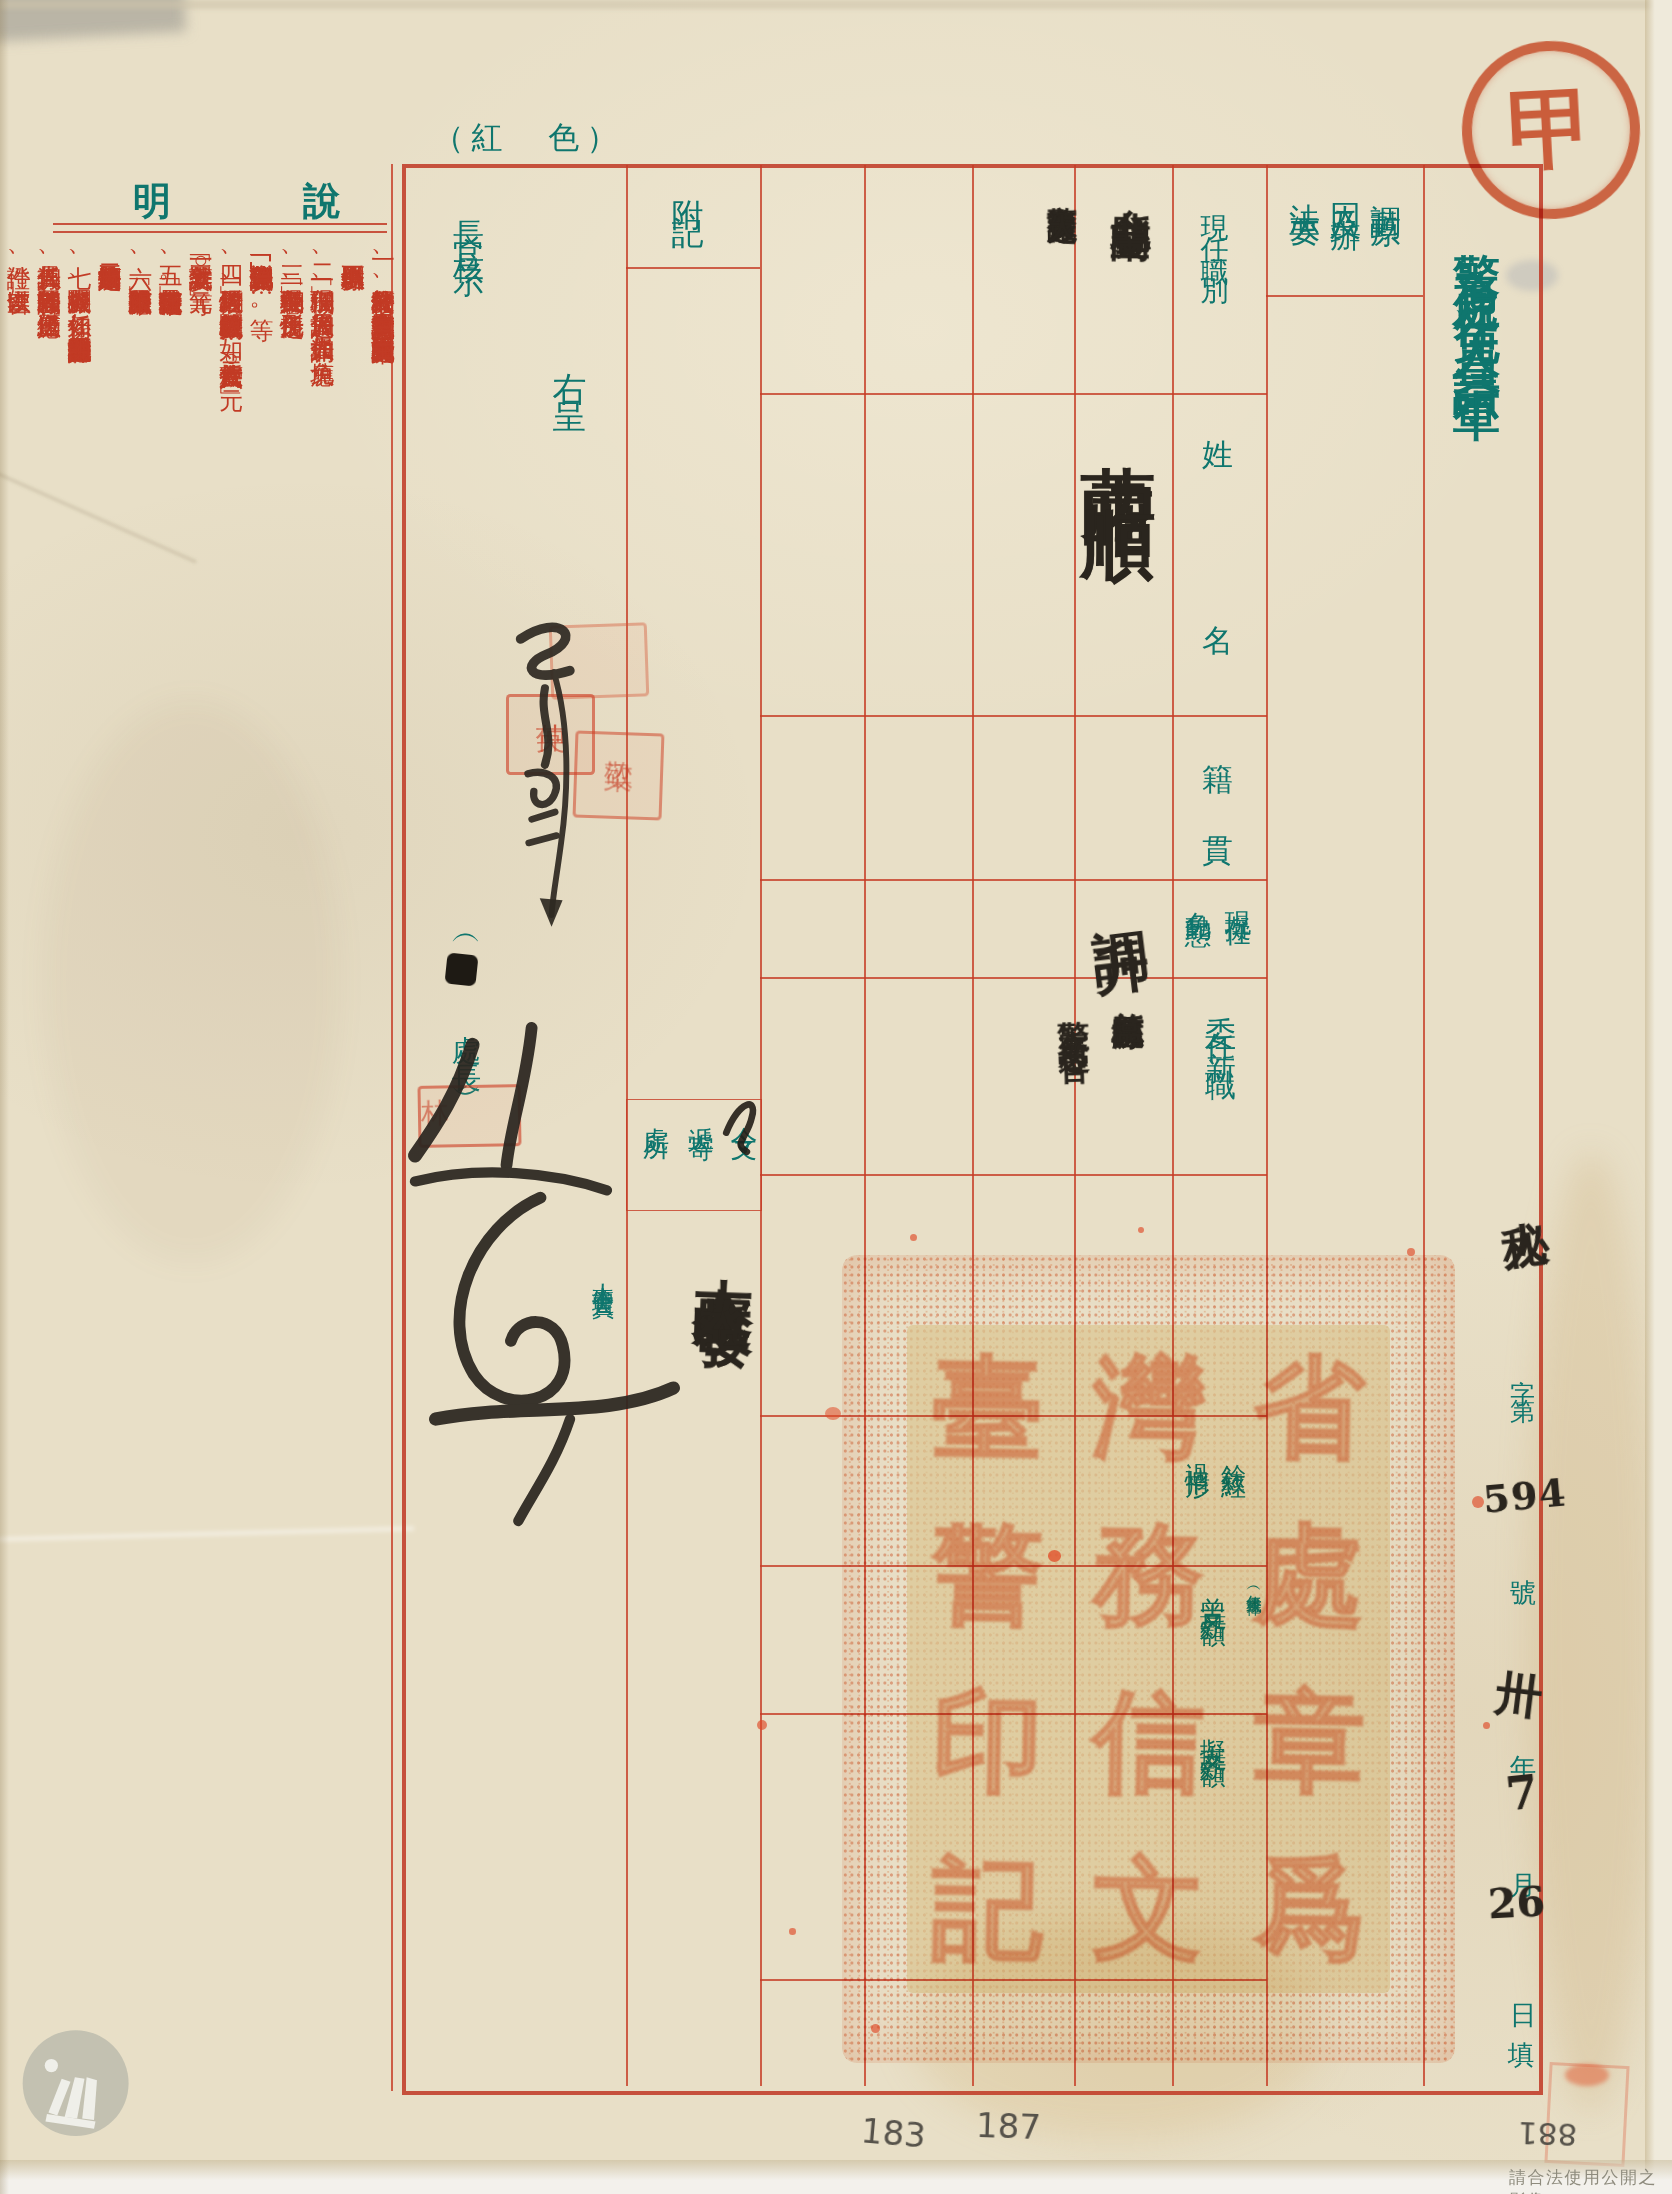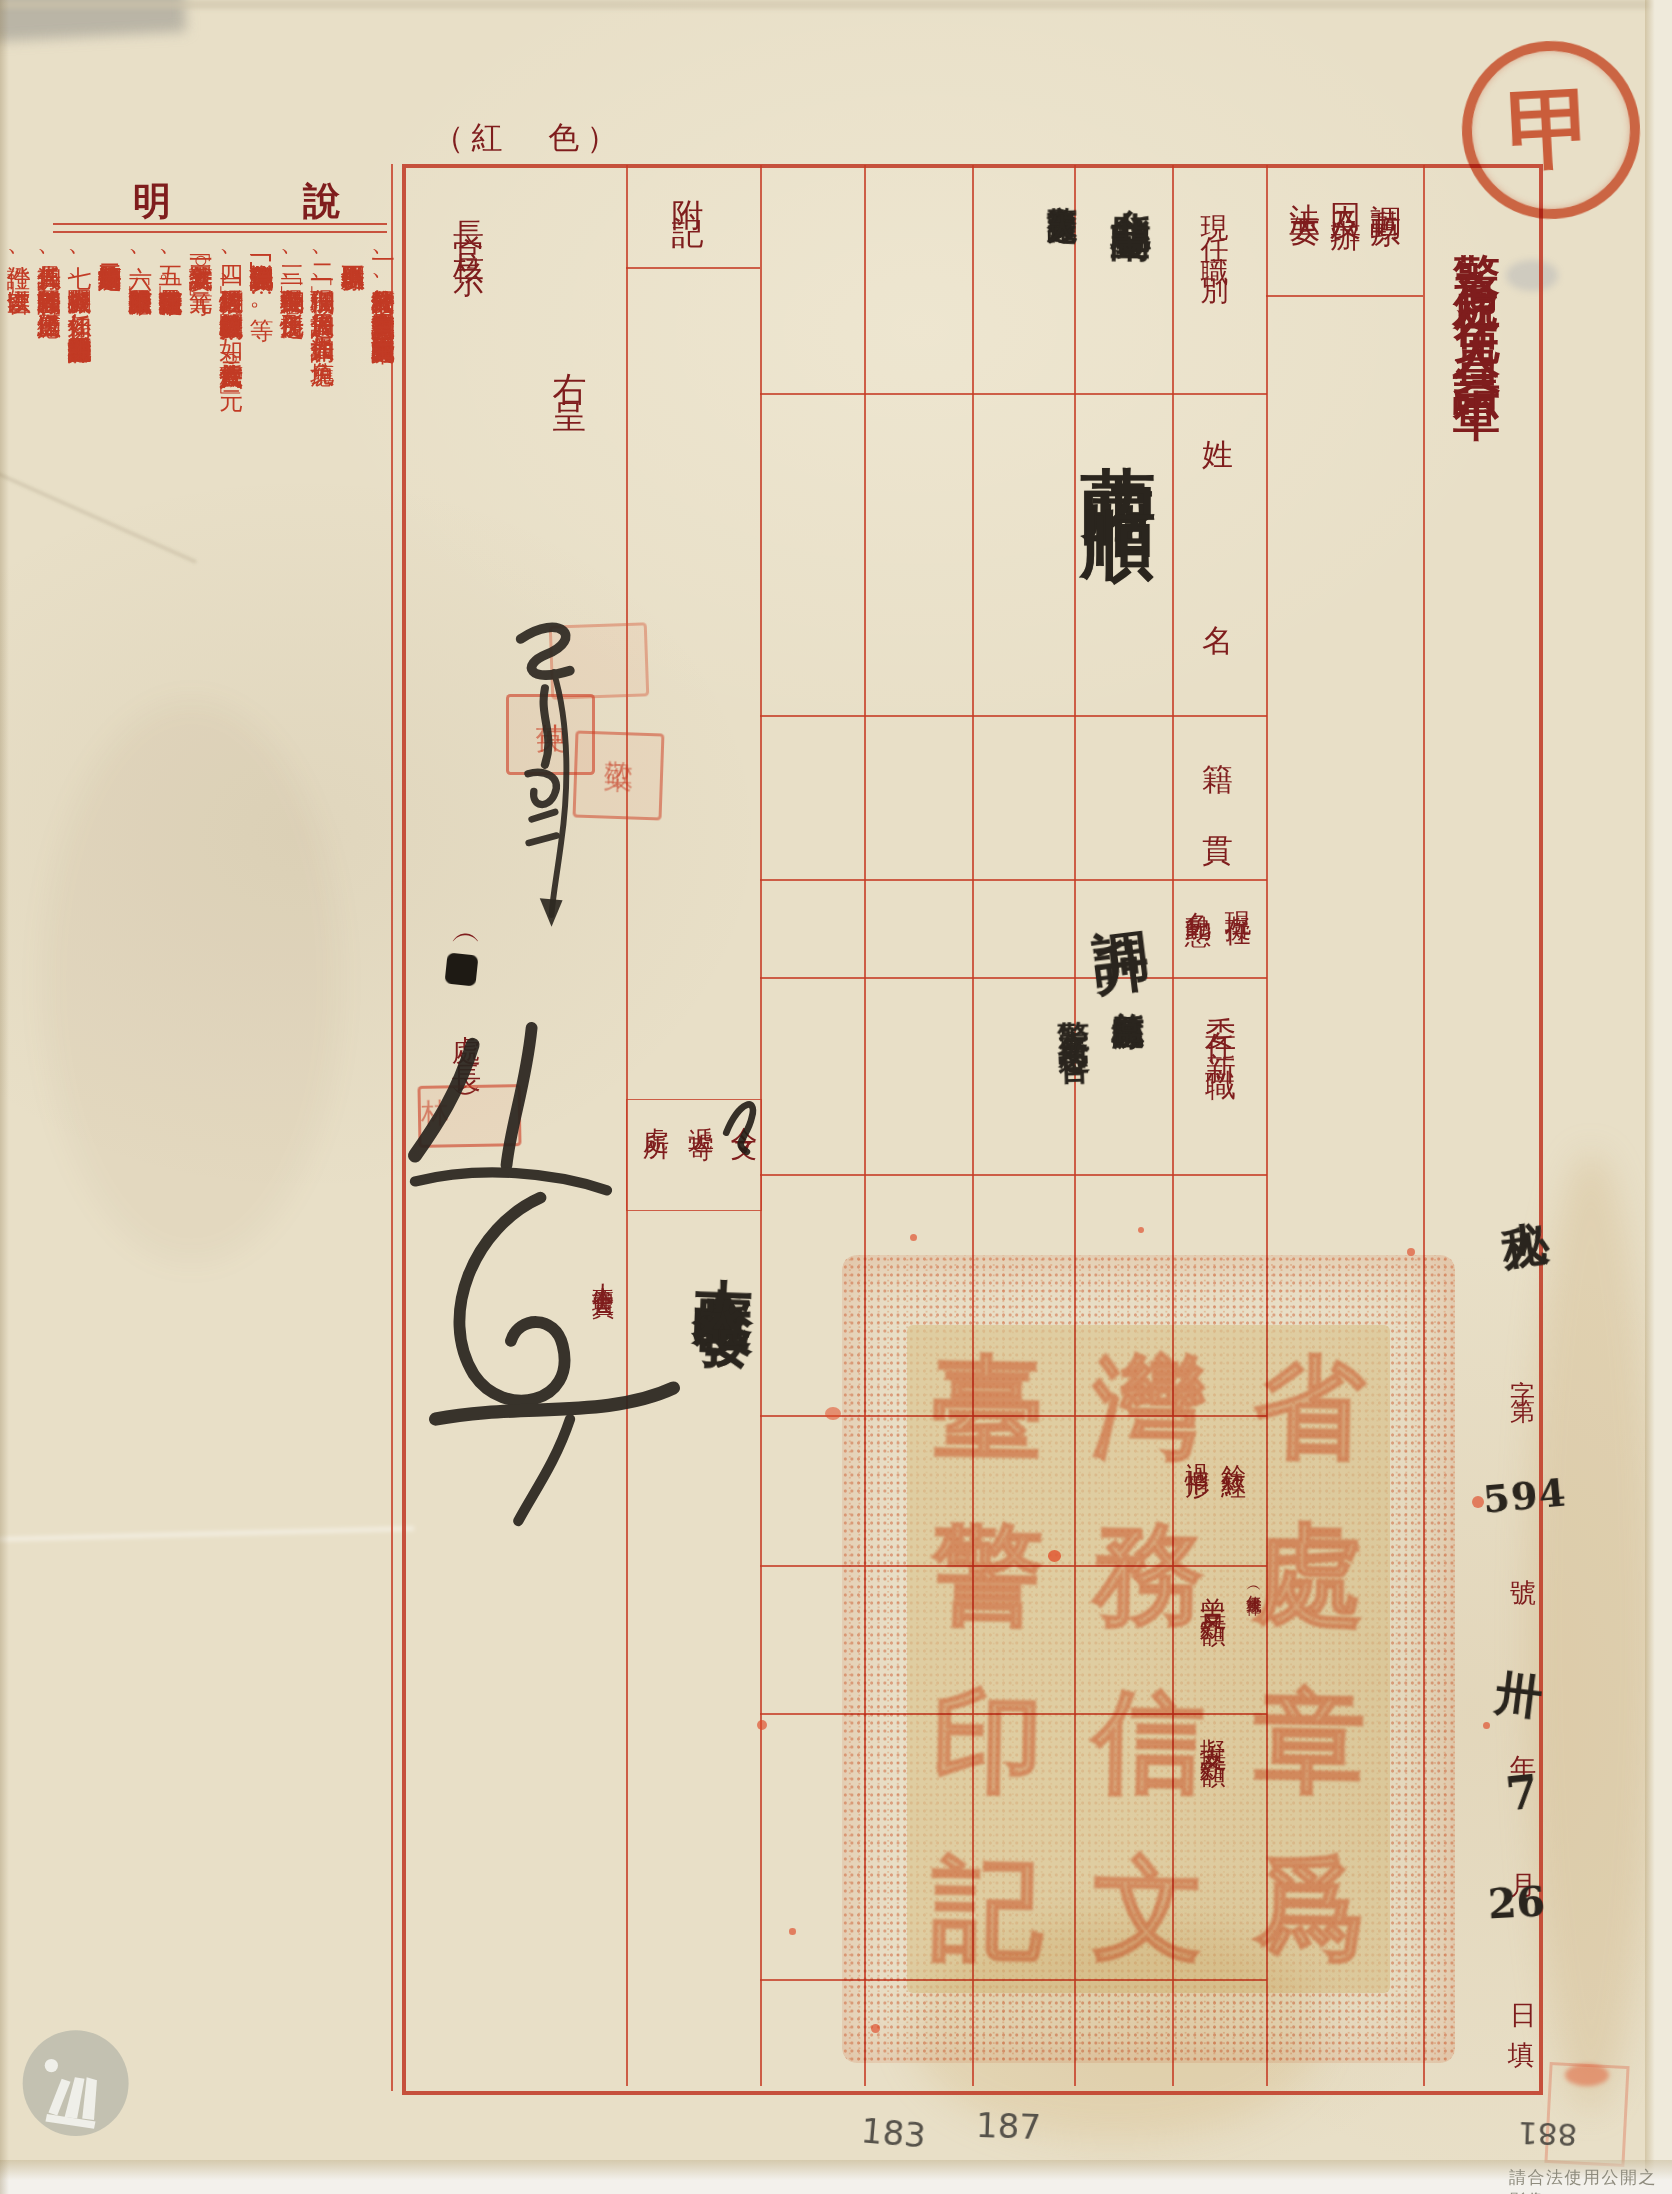--- a/index.html
+++ b/index.html
@@ -8,21 +8,21 @@
   
   #page::before{content:"";position:absolute;inset:0;z-index:1;pointer-events:none;
     background:
       radial-gradient(ellipse 664px 517px at 18% 38%, rgba(120,95,55,.07), transparent 70%),
       radial-gradient(ellipse 517px 664px at 88% 78%, rgba(180,140,80,.10), transparent 70%),
       radial-gradient(ellipse 886px 591px at 55% 15%, rgba(255,250,235,.25), transparent 70%),
       radial-gradient(ellipse 369px 221px at 70% 92%, rgba(190,150,85,.12), transparent 70%);}
   .abs{position:absolute;}
   
   .v{position:absolute;writing-mode:vertical-rl;text-orientation:upright;white-space:nowrap;}
-  .red{color:#7f1d1d;}
+  .red{color:#0f766e;}
   .redline{position:absolute;background:rgba(198,60,38,.8);z-index:10;}
   .hand{position:absolute;color:#2a251e;font-family:"DejaVu Serif",serif;font-weight:600;
         filter:blur(0.2px);text-shadow:0 0 0.7px rgba(40,32,20,.55);z-index:30;}
   .handv{writing-mode:vertical-rl;text-orientation:upright;white-space:nowrap;}
   .pencil{color:#56524a;font-family:"DejaVu Sans",sans-serif;filter:blur(0.3px);}
   .seal-sm{position:absolute;z-index:25;border:3px solid rgba(205,62,36,.6);
            background:rgba(228,120,70,.07);filter:blur(0.4px);border-radius:4.4px;}
   .seal-sm .tx{writing-mode:vertical-rl;text-orientation:upright;color:rgba(198,55,30,.55);
            display:block;margin:3px auto 0;line-height:1.05;}
   .dot{position:absolute;border-radius:50%;background:rgba(222,74,40,.65);filter:blur(0.7px);z-index:26;}

